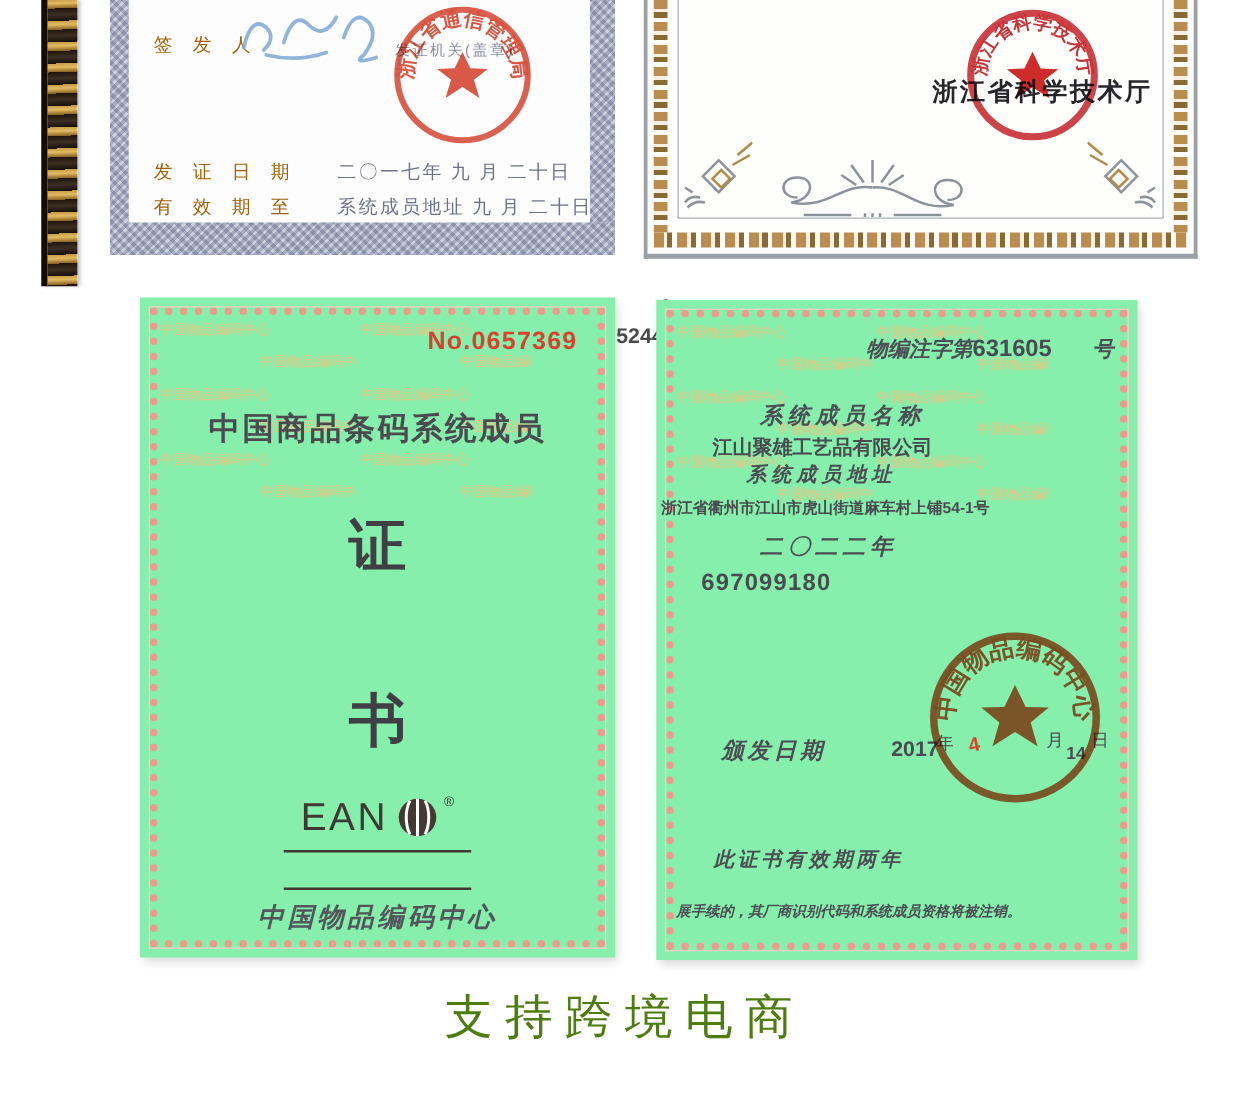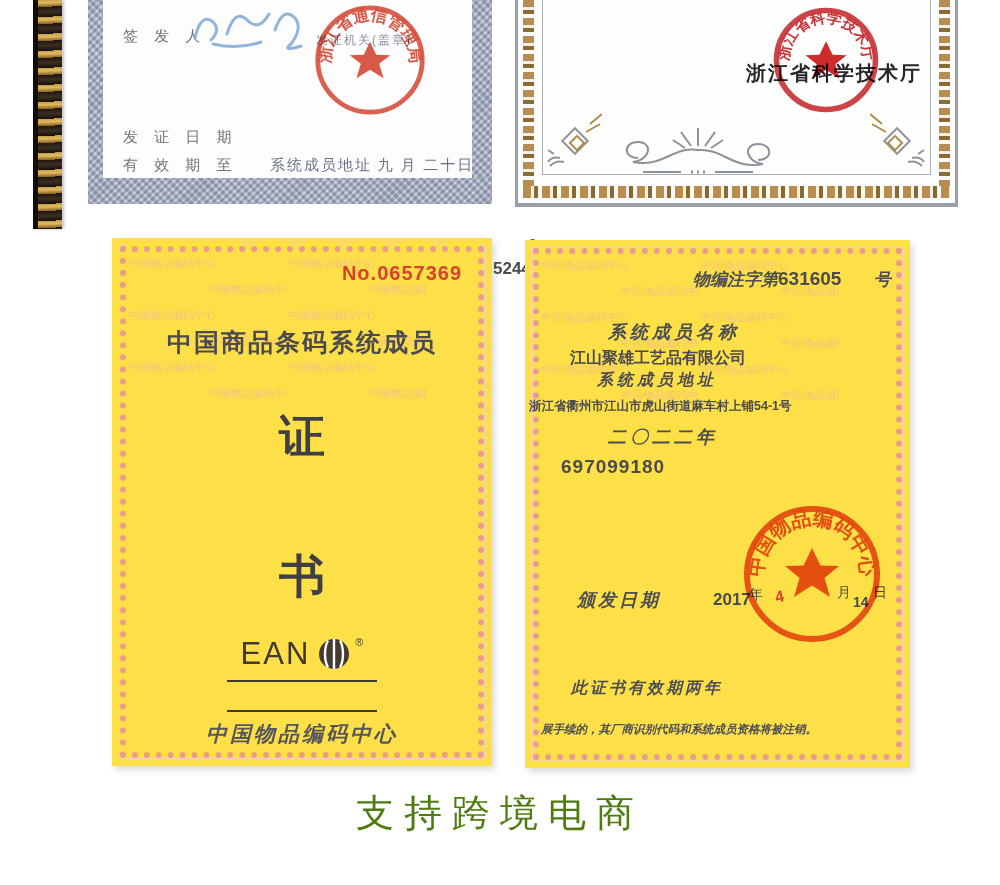--- a/index.html
+++ b/index.html
@@ -19,36 +19,36 @@
     border-left:5px solid #120d09;
     box-shadow:2px 0 3px rgba(0,0,0,.25);
   }
 
   
   .tlcert{left:88px;top:0;width:404px;height:204px;background:#fdfdfe;overflow:hidden;}
   .lace{background:
       repeating-linear-gradient(45deg,#a9afc3 0 3px,#cdd1df 3px 6px),
       repeating-linear-gradient(-45deg,rgba(255,255,255,.35) 0 2px,rgba(120,128,155,.35) 2px 5px);
     background-blend-mode:multiply;}
-  .tl-text{color:#737373;font-size:15px;letter-spacing:6px;}
+  .tl-text{color:#a16207;font-size:15px;letter-spacing:6px;}
   .tl-val{color:#6b7288;font-size:15px;letter-spacing:2px;font-family:"Liberation Serif",serif;}
 
   
   .trcert{left:515px;top:0;width:437px;height:203px;background:#fefefd;
     border-left:3px solid #9aa0a8;border-right:3px solid #9aa0a8;border-bottom:4px solid #9aa0a8;
     overflow:hidden;}
   .goldv{width:11px;background:
       repeating-linear-gradient(180deg,#b98d4f 0 7px,#f6efe2 7px 10px,#8a6a33 10px 14px,#fdfbf6 14px 18px);}
   .goldh{height:12px;background:
       repeating-linear-gradient(90deg,#b98d4f 0 8px,#f6efe2 8px 11px,#8a6a33 11px 15px,#fdfbf6 15px 19px);}
   .innerline{border:1px solid #aab0b8;}
   .agency{color:#26262a;font-size:20px;font-weight:bold;letter-spacing:2px;}
 
   
-  .page{background:#fde047;box-shadow:3px 4px 7px rgba(0,0,0,.14);}
+  .page{background:#86efac;box-shadow:3px 4px 7px rgba(0,0,0,.14);}
   .page .frame{position:absolute;inset:8px;border:6px dotted #ec9c8c;outline:1px solid #f7cfc3;}
   .wm{position:absolute;inset:14px;z-index:0;}
   .pgc{position:absolute;inset:0;z-index:2;}
 
   .serial{color:#d9402e;font-size:20px;font-weight:bold;letter-spacing:1px;}
   .barcode-title{color:#4a4a50;font-size:25px;font-weight:bold;letter-spacing:2px;width:100%;text-align:center;}
   .bigchar{color:#3f3f45;font-size:46px;font-weight:bold;width:100%;text-align:center;font-family:"Liberation Serif",serif;}
   .eanrow{width:100%;text-align:center;color:#3f3833;}
   .eantxt{font-size:31px;font-weight:normal;letter-spacing:2px;vertical-align:middle;}
   .reg{font-size:11px;vertical-align:top;}
@@ -95,20 +95,21 @@
         <path id="arcA" d="M60,60 m-41,0 a41,41 0 1,1 82,0 a41,41 0 1,1 -82,0"></path>
       </defs>
     <circle cx="60" cy="60" r="54" fill="none" stroke="#d8513d" stroke-width="5" opacity="0.9"></circle>
     <polygon points="60,41 66.5,54.5 81,55 69.5,64 74,79 60,70 46,79 50.5,64 39,55 53.5,54.5" fill="#d8513d" opacity="0.95"></polygon>
     <text font-size="17" fill="#d8513d" font-weight="bold" opacity="0.95">
       <textPath href="#arcA" startOffset="25%" text-anchor="middle">浙江省通信管理局</textPath>
     </text>
   </svg>
 
   <div class="abs tl-text" style="left:35px;top:128px;">发 证 日 期</div>
+  <div class="abs tl-val" style="left:182px;top:128px;">二〇一七年 九 月 二十日</div>
   <div class="abs tl-text" style="left:35px;top:156px;">有 效 期 至</div>
   <div class="abs tl-val" style="left:182px;top:156px;">系统成员地址 九 月 二十日</div>
 </div>
 
 <div class="abs trcert">
   <div class="abs goldv" style="left:5px;top:0;height:186px;"></div>
   <div class="abs goldv" style="right:5px;top:0;height:186px;"></div>
   <div class="abs goldh" style="left:5px;right:5px;bottom:5px;"></div>
   <div class="abs innerline" style="left:24px;right:24px;top:-2px;bottom:28px;"></div>
 

